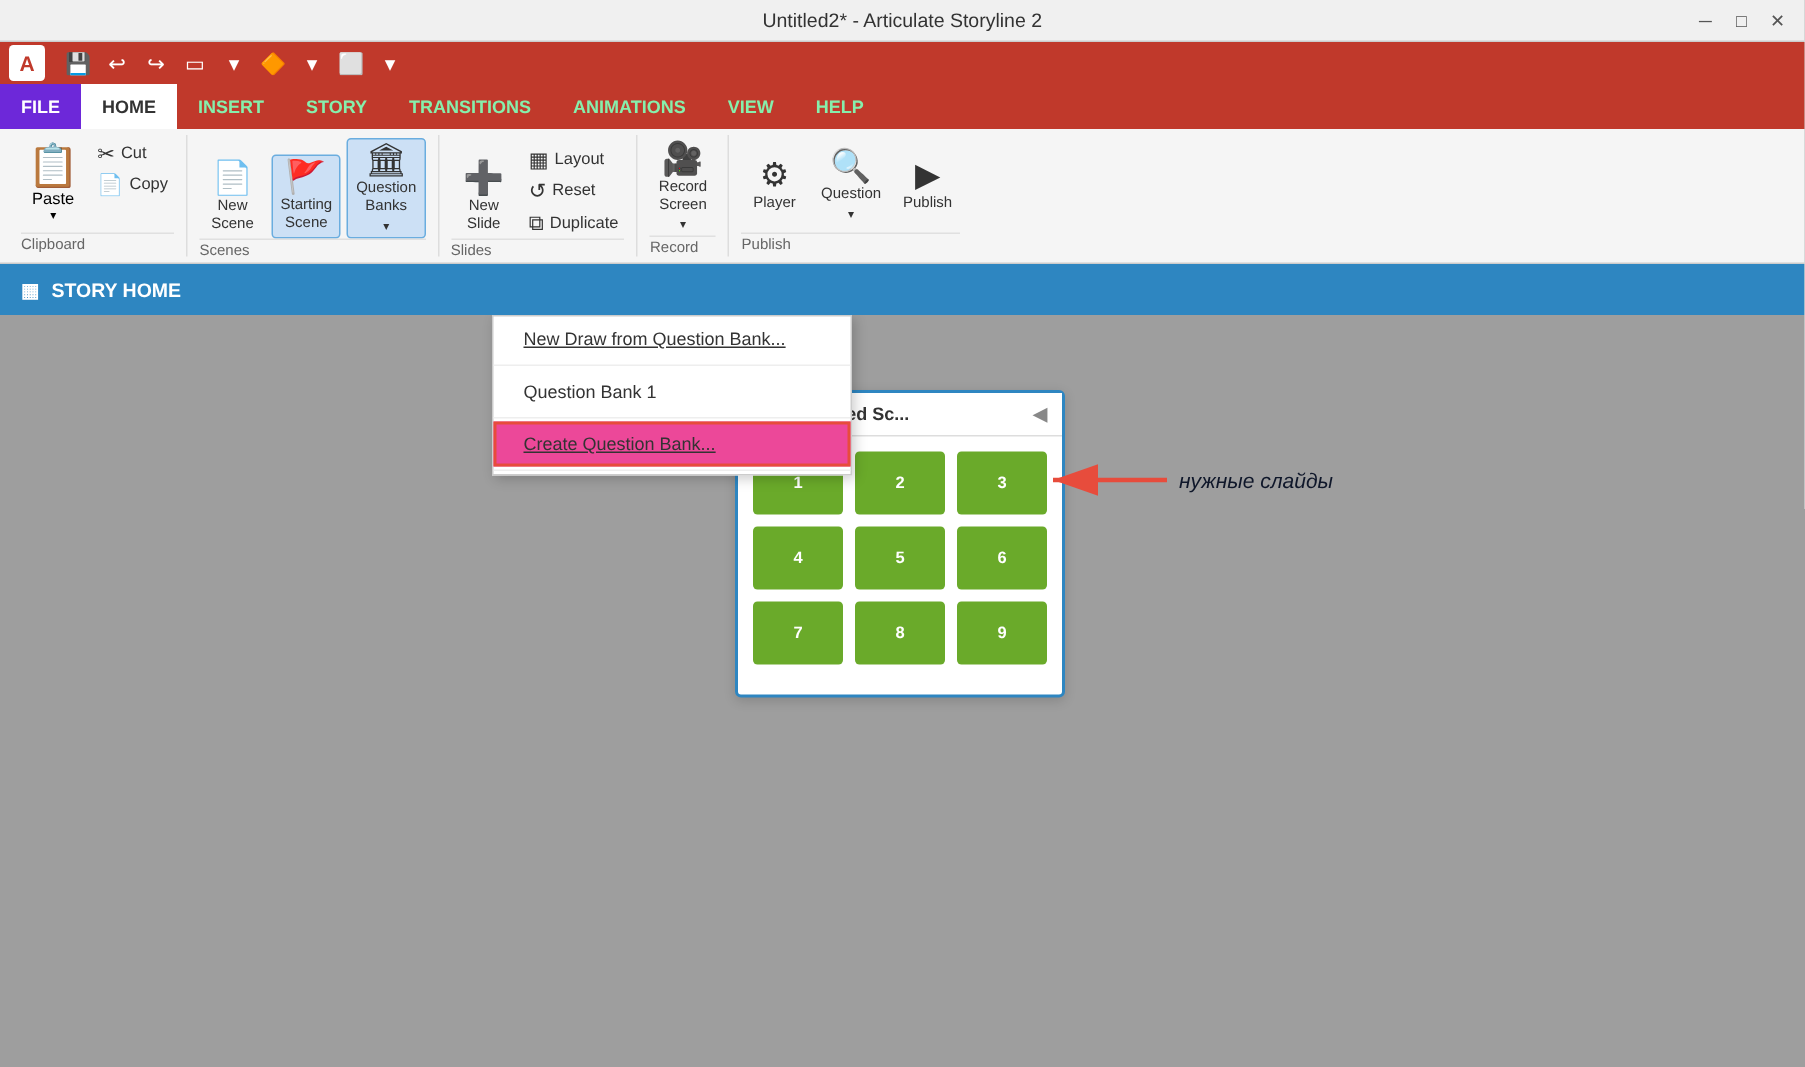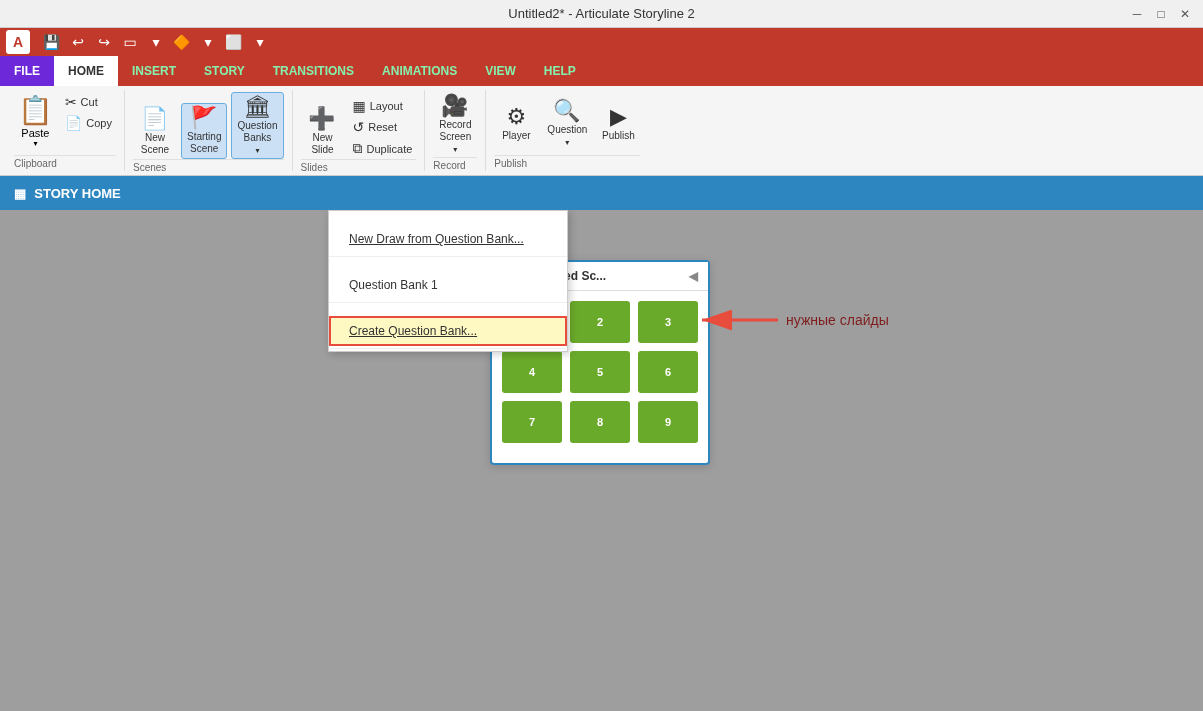--- a/index.html
+++ b/index.html
@@ -182,21 +182,20 @@
       z-index: 100;
     }
     .dropdown-item {
       padding: 8px 20px;
       cursor: pointer;
       font-size: 12px;
       color: #333;
       text-decoration: none;
       display: block;
       white-space: nowrap;
-      margin-top: 13px;
     }
     .dropdown-item.highlighted {
       background: #ddeeff;
       border: 2px solid #e74c3c;
       padding: 6px 18px;
     }
     .dropdown-separator { height: 1px; background: #eee; margin: 2px 0; }
 
     
     .scene-card {
@@ -244,22 +243,23 @@
     
     .arrow-annotation {
       position: absolute;
       top: 95px;
       left: 700px;
       display: flex;
       align-items: center;
       gap: 6px;
     }
     .arrow-text {
-      color: #7f1d1d;
+      color: #0f172a;
       font-size: 14px;
+      font-style: italic;
       font-family: Arial, sans-serif;
     }
 
     
     .window-title-bar {
       background: #f0f0f0;
       border-bottom: 1px solid #ccc;
       height: 28px;
       display: flex;
       align-items: center;
@@ -432,21 +432,21 @@
     <span>STORY HOME</span>
   </div>
 
   <div class="main-content">
 
     <div class="dropdown-menu">
       <div class="dropdown-item" style="text-decoration:underline;">New Draw from Question Bank...</div>
       <div class="dropdown-separator"></div>
       <div class="dropdown-item">Question Bank 1</div>
       <div class="dropdown-separator"></div>
-      <div class="dropdown-item highlighted" style="text-decoration:underline;border:2px solid #e74c3c;background:#fef9c3;">Create Question Bank...</div>
+      <div class="dropdown-item highlighted" style="text-decoration:underline;border:2px solid #e74c3c;background:#ec4899;">Create Question Bank...</div>
       <div class="dropdown-separator"></div>
     </div>
 
     <div class="scene-card">
       <div class="scene-card-header">
         <div style="display:flex;align-items:center;">
           <span class="scene-flag">🚩</span>
           <span>1 Untitled Sc...</span>
         </div>
         <span style="cursor:pointer;color:#888;">◀</span>

